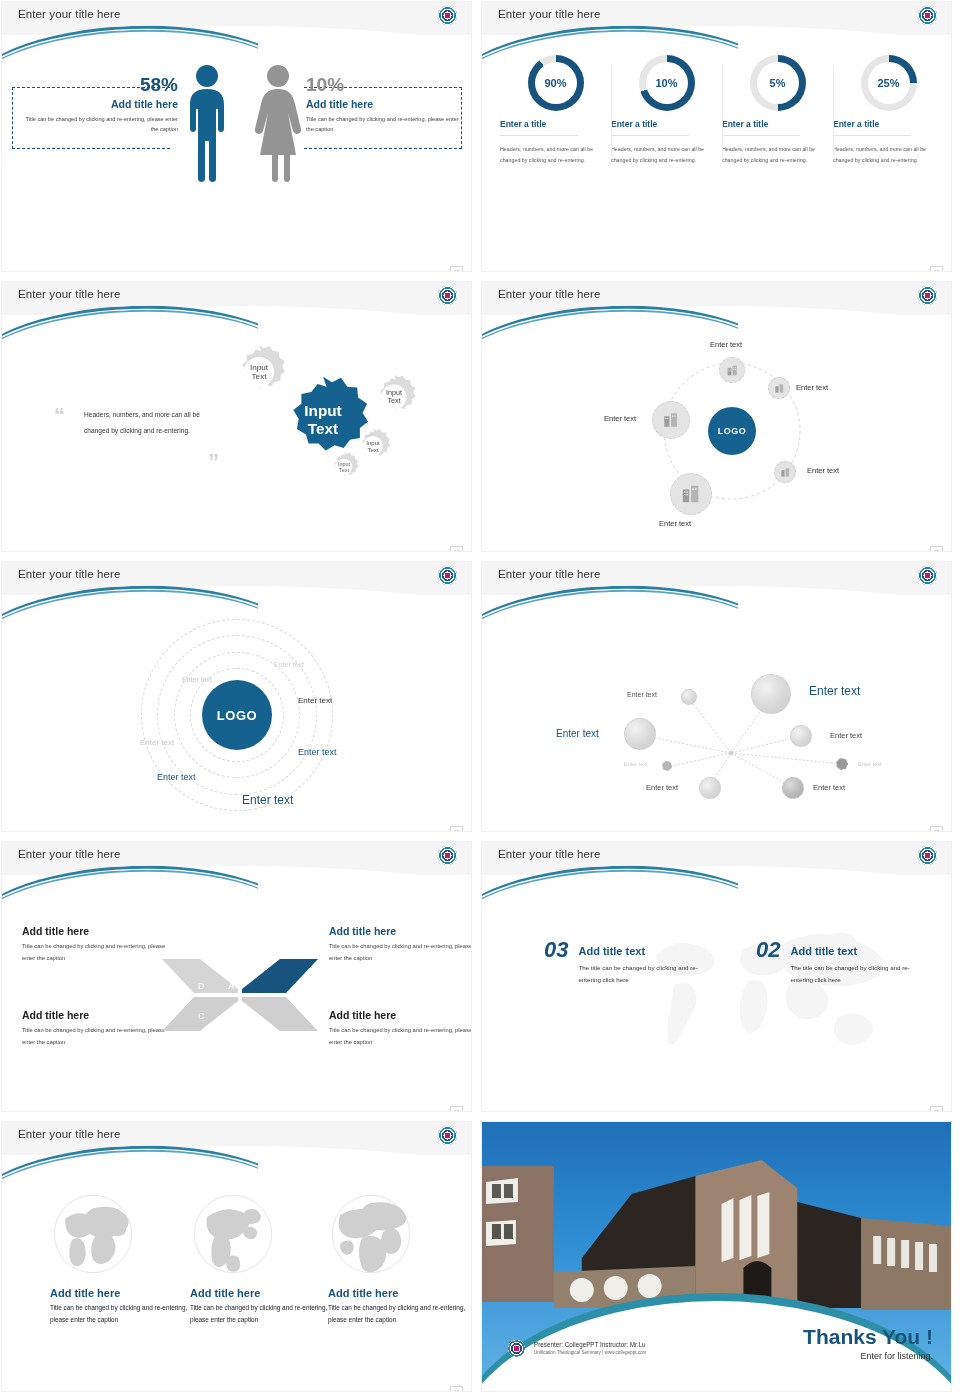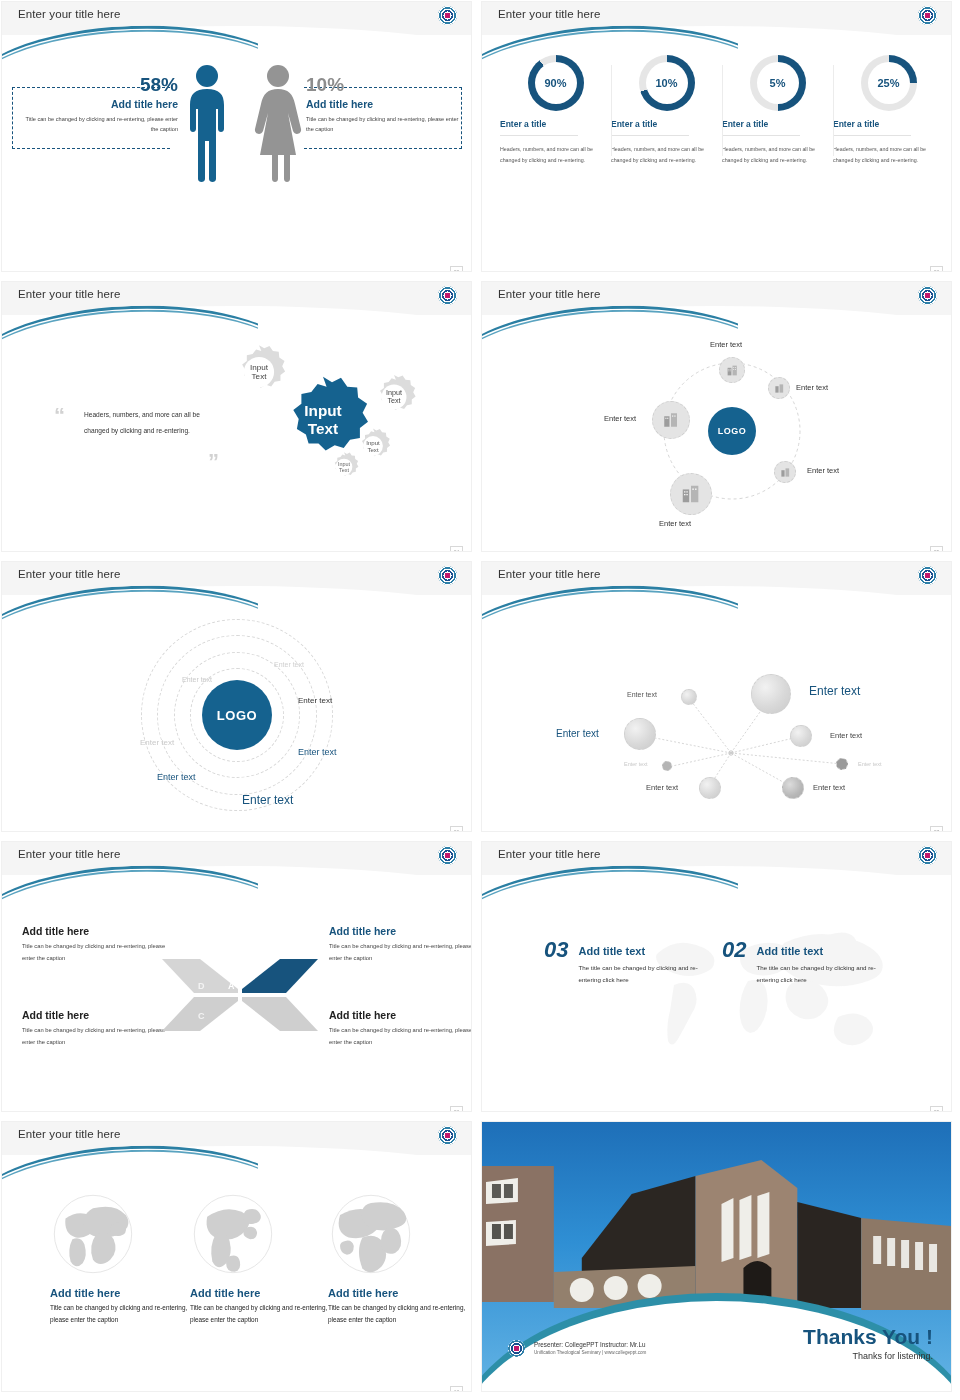--- a/index.html
+++ b/index.html
@@ -560,21 +560,21 @@
       <div style="position:absolute; left:62px; top:62px;">
         <div style="display:flex; align-items:flex-start; gap:10px;">
           <div class="bignum">03</div>
           <div style="padding-top:8px; width:132px;">
             <div class="s8h">Add title text</div>
             <div class="s8c">The title can be changed by clicking and re-entering click here</div>
           </div>
         </div>
       </div>
 
-      <div style="position:absolute; left:240px; top:62px;">
+      <div style="position:absolute; left:274px; top:62px;">
         <div style="display:flex; align-items:flex-start; gap:10px;">
           <div class="bignum">02</div>
           <div style="padding-top:8px; width:132px;">
             <div class="s8h">Add title text</div>
             <div class="s8c">The title can be changed by clicking and re-entering click here</div>
           </div>
         </div>
       </div>
     </div>
     <div class="pagenum">29</div>
@@ -681,18 +681,18 @@
     </div>
 
     <div class="pres-logo"></div>
     <div class="presenter">
       <div class="l1">Presenter: CollegePPT   Instructor: Mr.Lu</div>
       <div class="l2">Unification Theological Seminary  |  www.collegeppt.com</div>
     </div>
 
     <div class="thanks">
       <h1>Thanks You !</h1>
-      <p>Thanks for listening.</p>
+      <p>Enter for listening.</p>
     </div>
    </div>
   </div>
 
 </div>
 
 </body></html>

